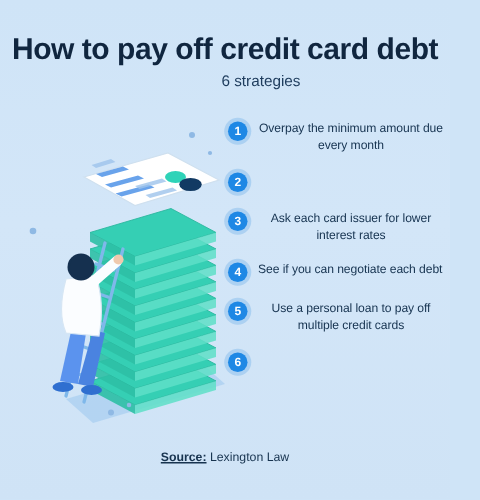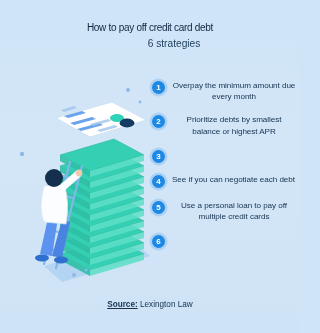--- a/index.html
+++ b/index.html
@@ -12,21 +12,21 @@
   }
   .poster{
     position:absolute;inset:0;
     background:linear-gradient(180deg,#cfe4f7 0%,#d3e6f8 45%,#cfe3f6 100%);
   }
   
   .header{
     position:absolute;top:22px;left:0;right:0;text-align:center;
   }
   .title{
-    font-size:10px;font-weight:normal;color:#10263f;
+    font-size:20px;font-weight:bold;color:#10263f;
     letter-spacing:-.3px;line-height:1.1;margin:0;
   }
   .subtitle{
     font-size:10.2px;color:#1d3b5c;margin:5px 0 0 0;font-weight:400;padding-left:48px;
   }
   
   .illus{
     position:absolute;left:4px;top:68px;width:148px;height:225px;
   }
   .illus svg{display:block;width:100%;height:100%;}
@@ -165,25 +165,25 @@
 
   <div class="list">
 
     <div class="item">
       <div class="badge">1</div>
       <div class="itext">Overpay the minimum amount due every month</div>
     </div>
 
     <div class="item">
       <div class="badge">2</div>
-      <div class="itext">Prioritize debts by smallest balance or highest APR</div>
     </div>
 
     <div class="item">
       <div class="badge">3</div>
+      <div class="itext">Ask each card issuer for lower interest rates</div>
     </div>
 
     <div class="item">
       <div class="badge">4</div>
       <div class="itext">See if you can negotiate each debt</div>
     </div>
 
     <div class="item">
       <div class="badge">5</div>
       <div class="itext">Use a personal loan to pay off multiple credit cards</div>

